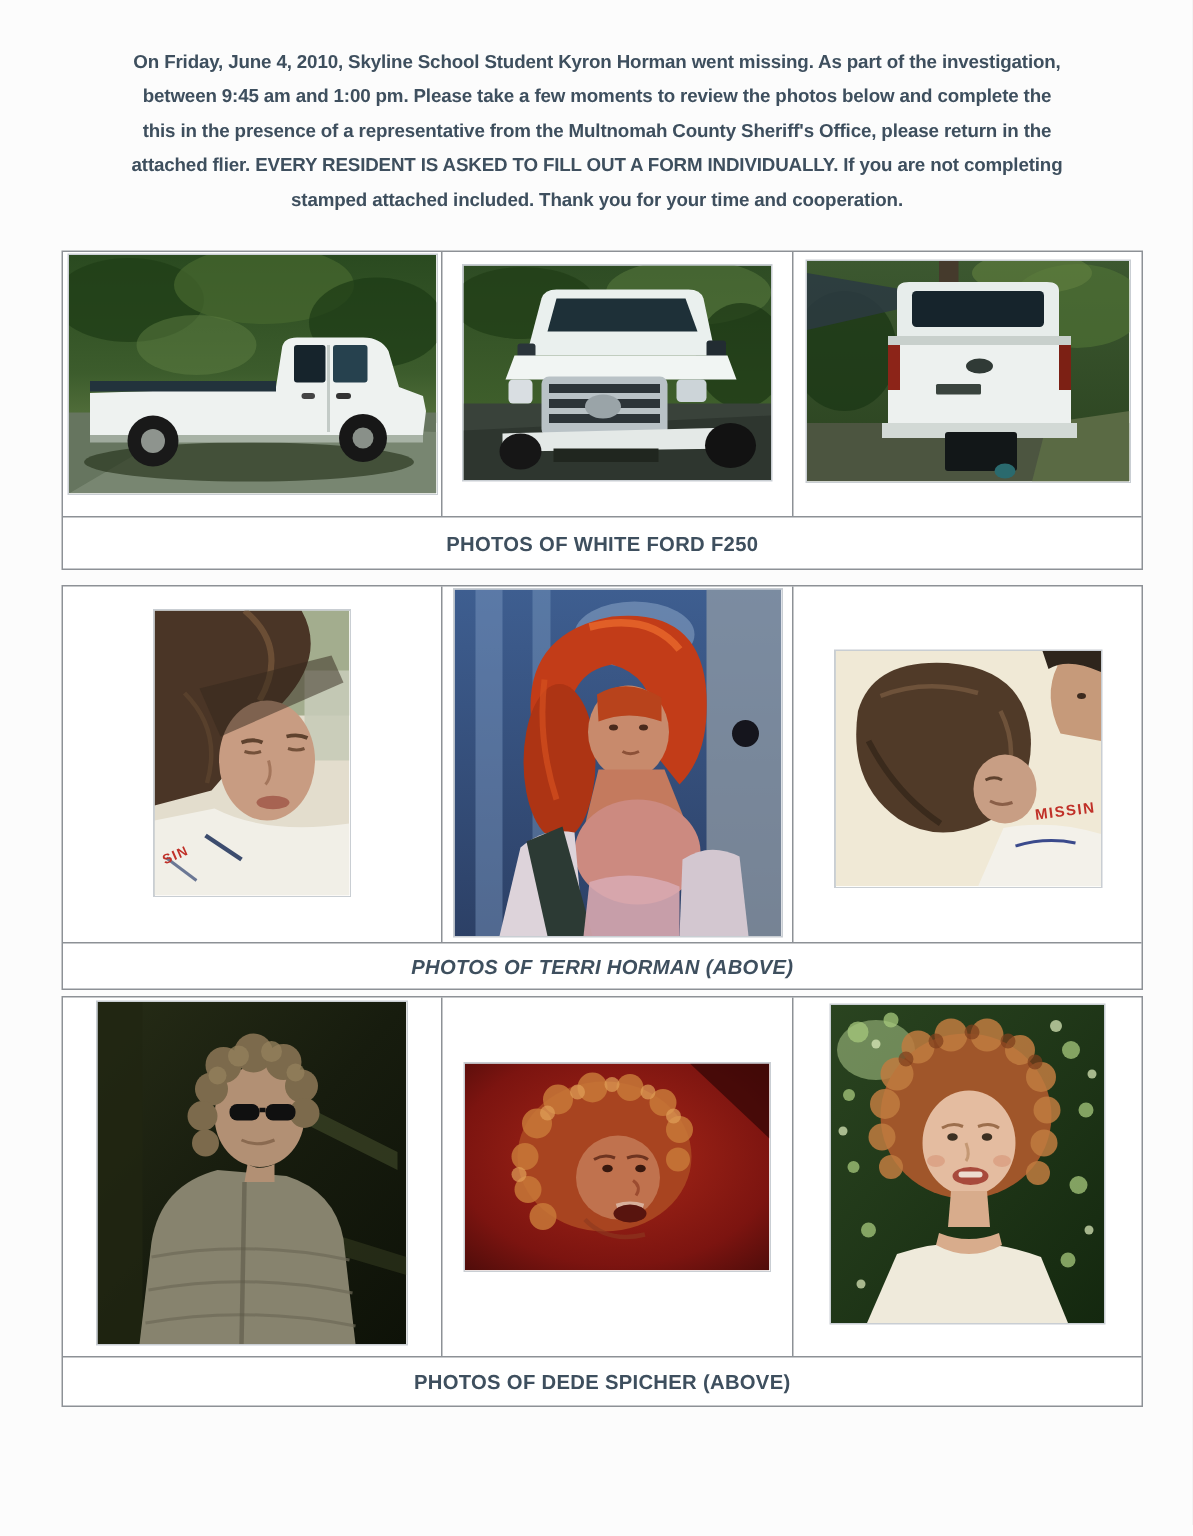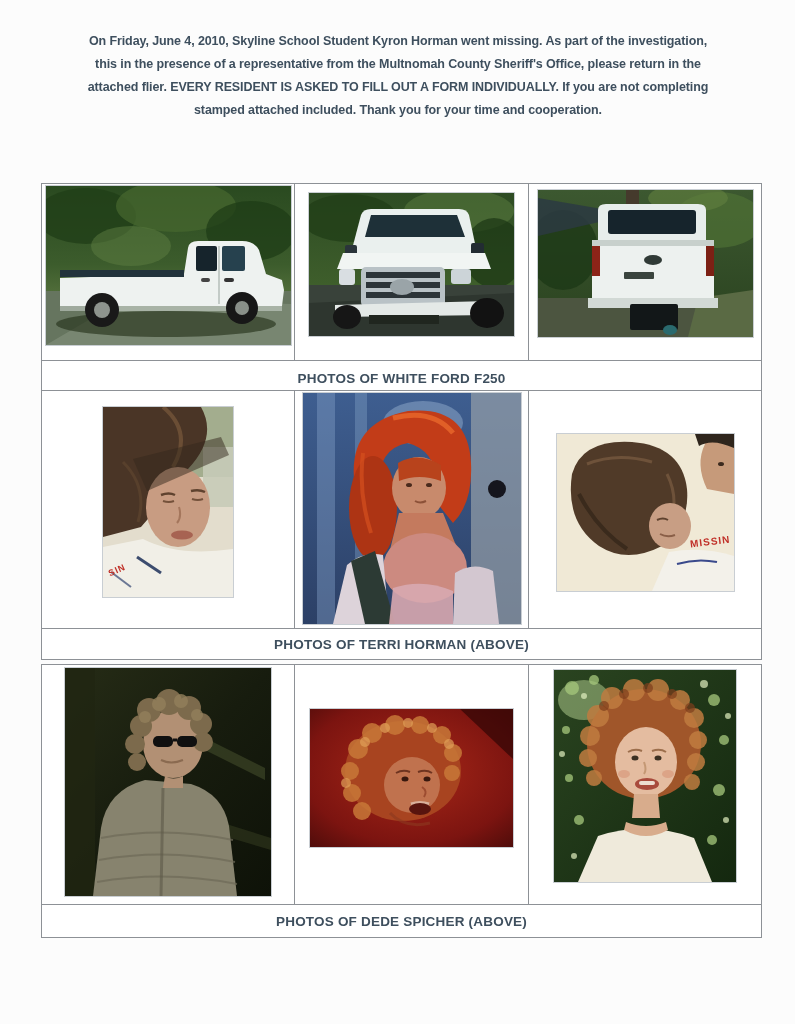--- a/index.html
+++ b/index.html
@@ -20,38 +20,38 @@
     position:absolute;left:33px;top:30px;width:730px;
     color:var(--text-color);font-weight:bold;font-size:12.5px;
     text-align:center;
   }
   .header-line{white-space:nowrap;line-height:23px;letter-spacing:-0.1px;}
   .phototable{
     position:absolute;left:41px;width:719px;
     border:1px solid var(--border-color);
     background:#fff;
   }
-  .t1{top:167px;margin-top:16px;}
+  .t1{top:167px;}
   .t2{top:390px;}
   .t3{top:664px;}
   .photo-row{display:flex;}
   .t1 .photo-row{height:176px;}
   .t2 .photo-row{height:237px;}
   .t3 .photo-row{height:239px;}
   .cell{display:flex;justify-content:center;align-items:flex-start;overflow:hidden;box-sizing:border-box;}
   .c1{width:252px;}
   .c2{width:234px;border-left:1px solid var(--border-color);}
   .c3{flex:1;border-left:1px solid var(--border-color);}
   .caption-row{
     border-top:1px solid var(--border-color);
     display:flex;align-items:center;justify-content:center;
     color:var(--text-color);font-weight:bold;font-size:13.5px;letter-spacing:0.2px;
   }
   .t1 .caption-row{height:34px;}
-  .t2 .caption-row{height:30px;}
+  .t2 .caption-row{height:30px;font-style:italic;}
   .t3 .caption-row{height:32px;}
   .photo{position:relative;overflow:hidden;box-shadow:0 0 0 1px rgba(40,60,80,0.25);}
   .photo svg{display:block;width:100%;height:100%;}
   .p-truck-side{width:245px;height:159px;margin-top:2px;}
   .p-truck-front{width:205px;height:143px;margin-top:9px;}
   .p-truck-rear{width:215px;height:147px;margin-top:6px;}
   .p-terri-1{width:130px;height:190px;margin-top:16px;}
   .p-terri-2{width:218px;height:231px;margin-top:2px;}
   .p-terri-3{width:177px;height:157px;margin-top:43px;}
   .p-dede-1{width:206px;height:228px;margin-top:3px;}
@@ -65,20 +65,21 @@
   .st-terri-1{left:5px;bottom:22px;transform:rotate(-24deg);font-size:9px;}
   .st-terri-3{right:3px;bottom:44px;transform:rotate(-7deg);}
 </style>
 </head>
 <body>
 
 <div class="page">
 
   <div class="header-text">
     <div class="header-line">On Friday, June 4, 2010, Skyline School Student Kyron Horman went missing.  As part of the investigation,</div>
+    <div class="header-line">between 9:45 am and 1:00 pm.  Please take a few moments to review the photos below and complete the</div>
     <div class="header-line">this in the presence of a representative from the Multnomah County Sheriff's Office, please return in the</div>
     <div class="header-line">attached flier.  EVERY RESIDENT IS ASKED TO FILL OUT A FORM INDIVIDUALLY.  If you are not completing</div>
     <div class="header-line">stamped attached included.  Thank you for your time and cooperation.</div>
   </div>
 
   <div class="phototable t1">
     <div class="photo-row">
       <div class="cell c1">
         <div class="photo p-truck-side">
           <svg viewBox="0 0 245 159" preserveAspectRatio="none">

